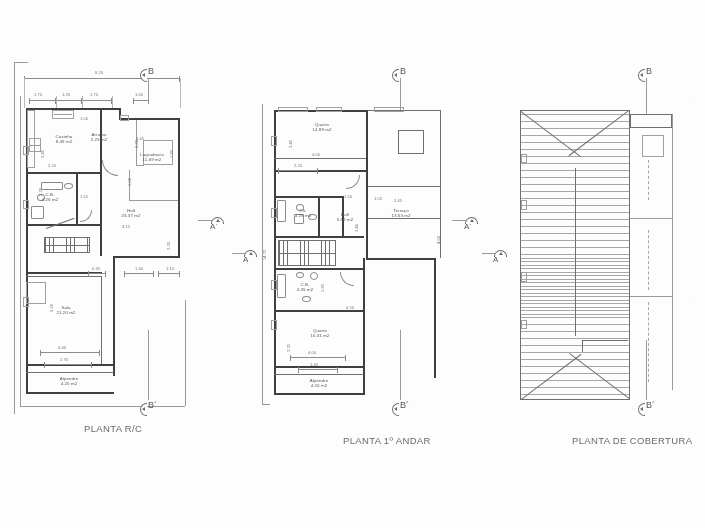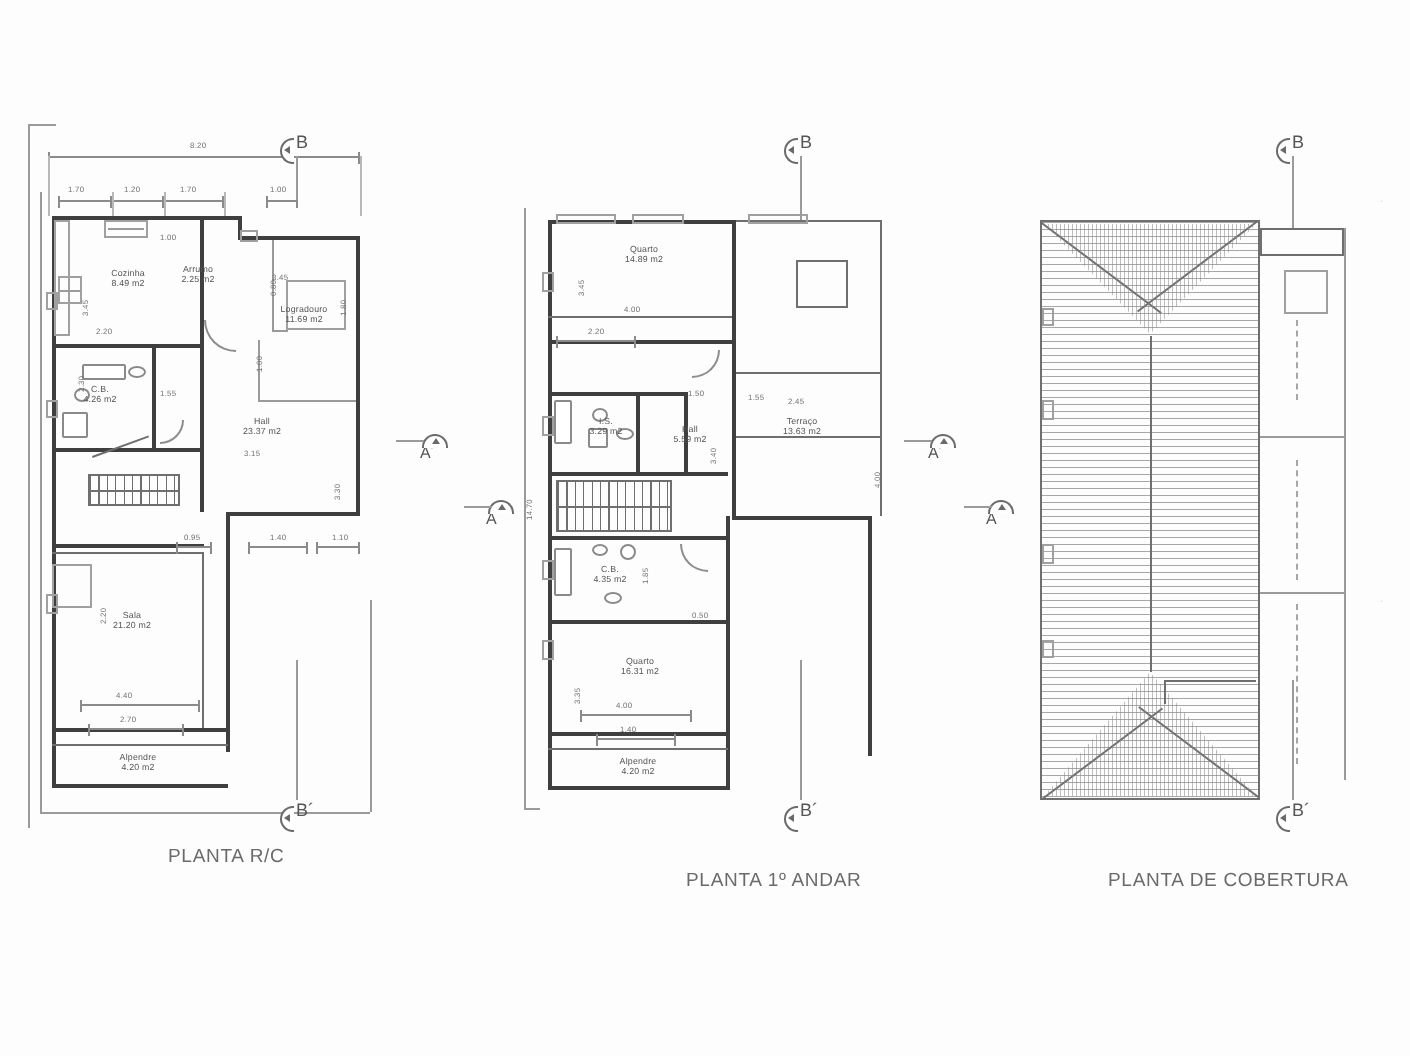--- a/index.html
+++ b/index.html
@@ -422,18 +422,18 @@
 
     <div class="smark" style="left:141px;top:400px;">
       <span class="sarrow" style="left:-11px;top:6px;transform:rotate(-90deg);">
           <span class="nib"></span>
         </span>
       <span>B´</span>
     </div>
     <div class="ln v thin" style="left:141px;top:340px;height:60px;"></div>
   </div>
 
-  <div class="title" style="left:554px;top:435px;text-align:right;">PLANTA DE COBERTURA</div>
+  <div class="title" style="left:572px;top:435px;text-align:right;">PLANTA DE COBERTURA</div>
 
   <div class="margin-txt" style="left:688px;top:100px;transform:rotate(-60deg);">·</div>
   <div class="margin-txt" style="left:688px;top:300px;transform:rotate(-60deg);">·</div>
 
 </div>
 
 </body></html>

